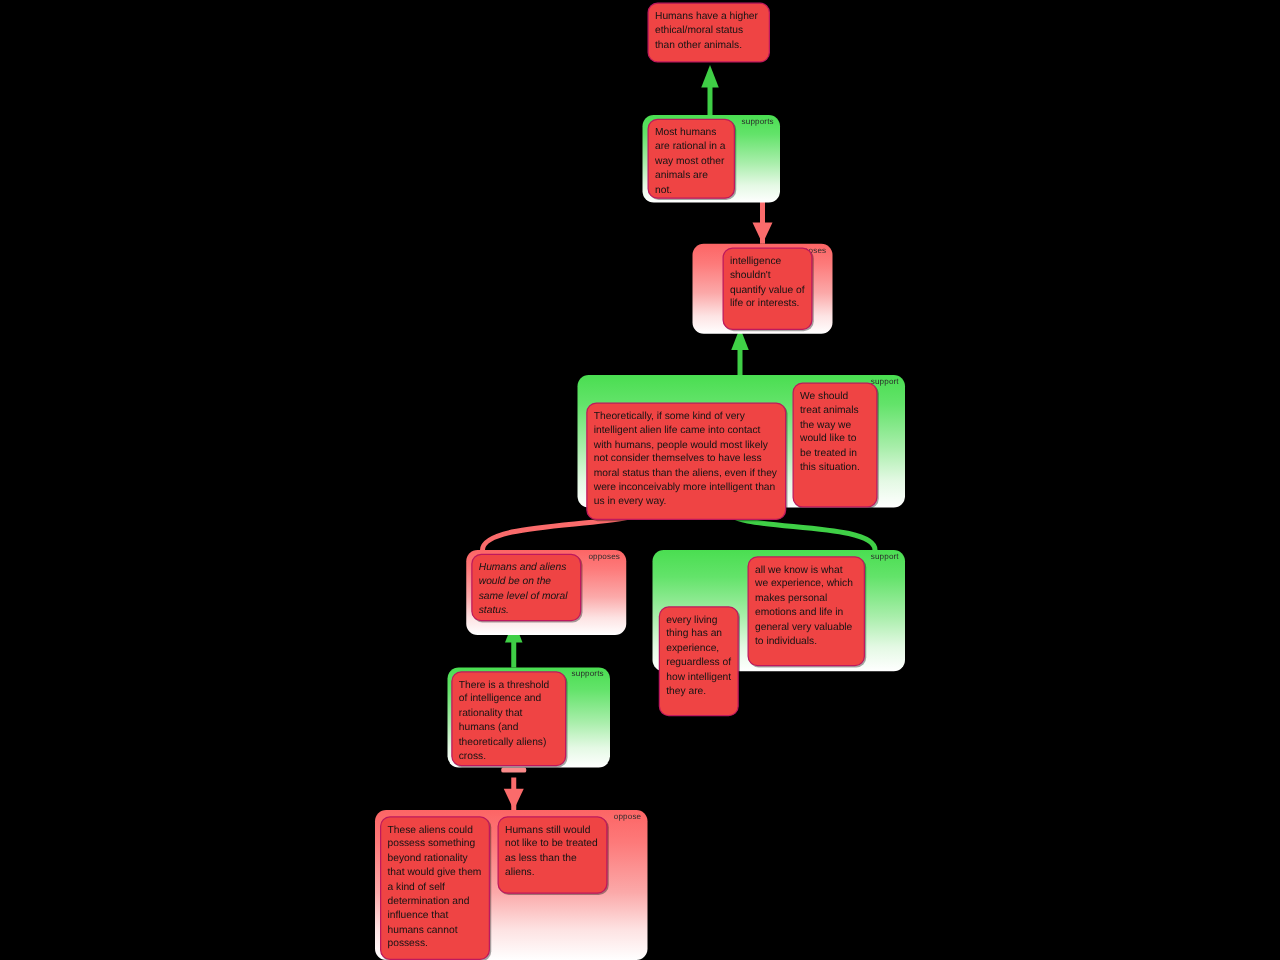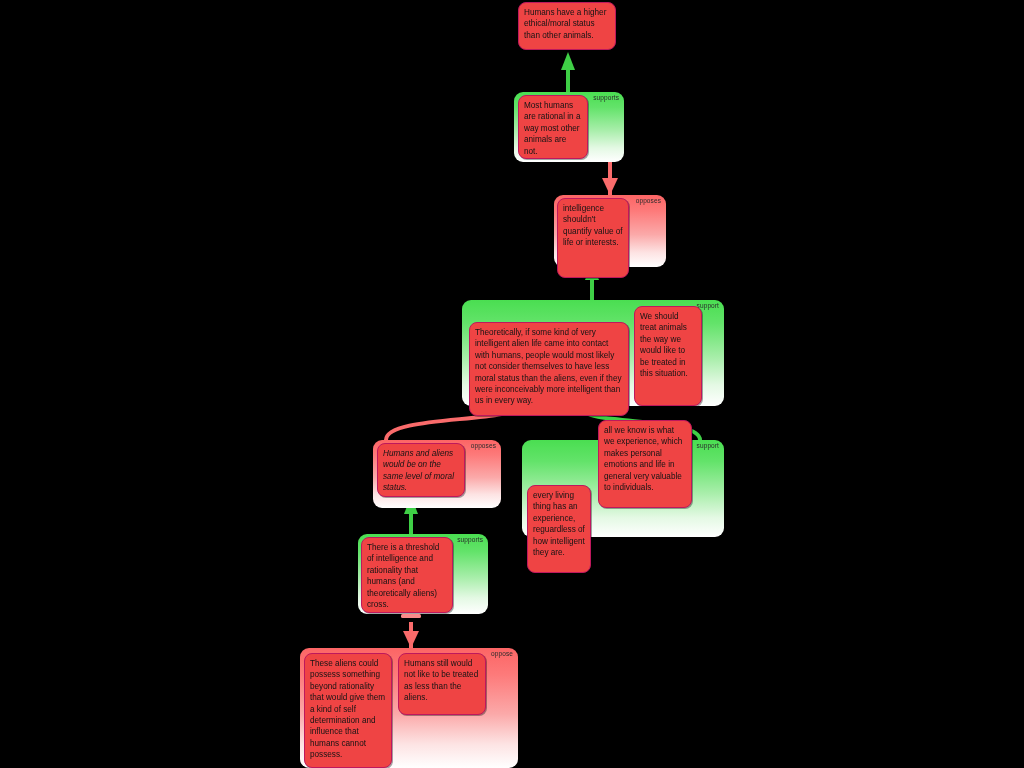--- a/index.html
+++ b/index.html
@@ -119,38 +119,38 @@
   <div class="card" style="left:518px; top:2px; width:98px; height:48px;">Humans have a higher ethical/moral status than other animals.</div>
 
   <div class="panel support" style="left:514px; top:92px; width:110px; height:70px;">
     <span class="panel-label">supports</span>
   </div>
   <div class="card" style="left:518px; top:95px; width:70px; height:64px;">Most humans are rational in a way most other animals are not.</div>
 
   <div class="panel oppose" style="left:554px; top:195px; width:112px; height:72px;">
     <span class="panel-label">opposes</span>
   </div>
-  <div class="card" style="left:557px; top:198px; width:72px; height:80px;">intelligence shouldn't quantify value of life or interests.</div>
+  <div class="card" style="left:578px; top:198px; width:72px; height:66px;">intelligence shouldn't quantify value of life or interests.</div>
 
   <div class="panel support" style="left:462px; top:300px; width:262px; height:106px;">
     <span class="panel-label">support</span>
   </div>
   <div class="card" style="left:469px; top:322px; width:160px; height:94px;">Theoretically, if some kind of very intelligent alien life came into contact with humans, people would most likely not consider themselves to have less moral status than the aliens, even if they were inconceivably more intelligent than us in every way.</div>
   <div class="card" style="left:634px; top:306px; width:68px; height:100px;">We should treat animals the way we would like to be treated in this situation.</div>
 
   <div class="panel oppose" style="left:373px; top:440px; width:128px; height:68px;">
     <span class="panel-label">opposes</span>
   </div>
   <div class="card" style="left:377px; top:443px; width:88px; height:54px;font-style:italic;">Humans and aliens would be on the same level of moral status.</div>
 
   <div class="panel support" style="left:522px; top:440px; width:202px; height:97px;">
     <span class="panel-label">support</span>
   </div>
   <div class="card" style="left:527px; top:445px; width:64px; height:88px;margin-top:40px;">every living thing has an experience, reguardless of how intelligent they are.</div>
-  <div class="card" style="left:598px; top:420px; width:94px; height:88px;">all we know is what we experience, which makes personal emotions and life in general very valuable to individuals.</div>
+  <div class="card" style="left:598px; top:445px; width:94px; height:88px;">all we know is what we experience, which makes personal emotions and life in general very valuable to individuals.</div>
 
   <div class="panel support" style="left:358px; top:534px; width:130px; height:80px;">
     <span class="panel-label">supports</span>
   </div>
   <div class="card" style="left:361px; top:537px; width:92px; height:76px;">There is a threshold of intelligence and rationality that humans (and theoretically aliens) cross.</div>
 
   <div class="panel oppose" style="left:300px; top:648px; width:218px; height:120px;">
     <span class="panel-label">oppose</span>
   </div>
   <div class="card" style="left:304px; top:653px; width:88px; height:115px;">These aliens could possess something beyond rationality that would give them a kind of self determination and influence that humans cannot possess.</div>

